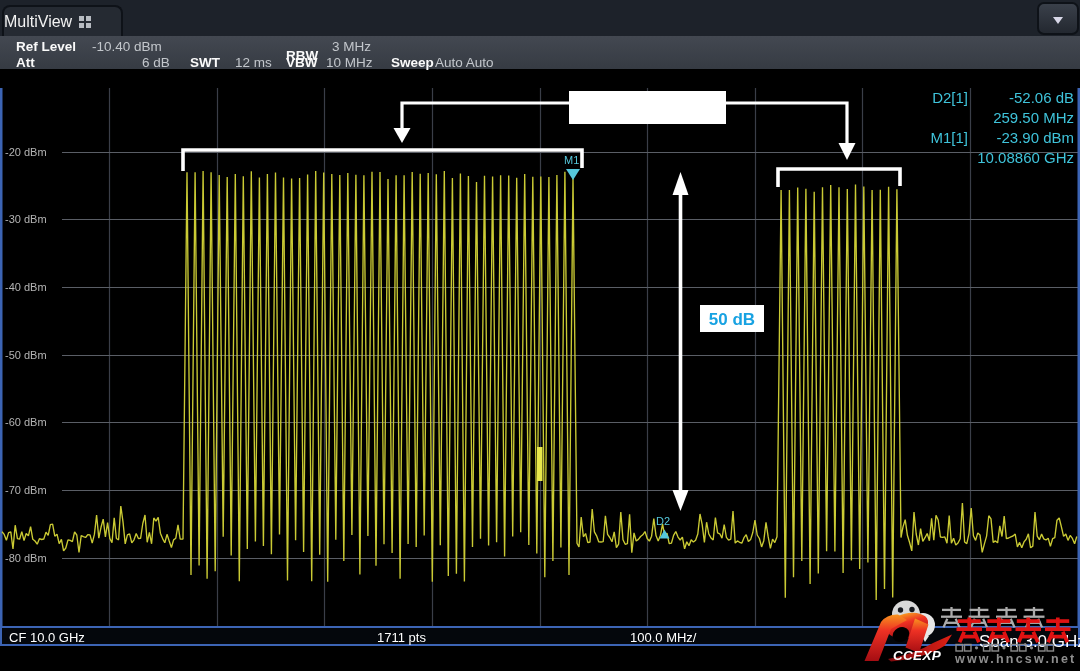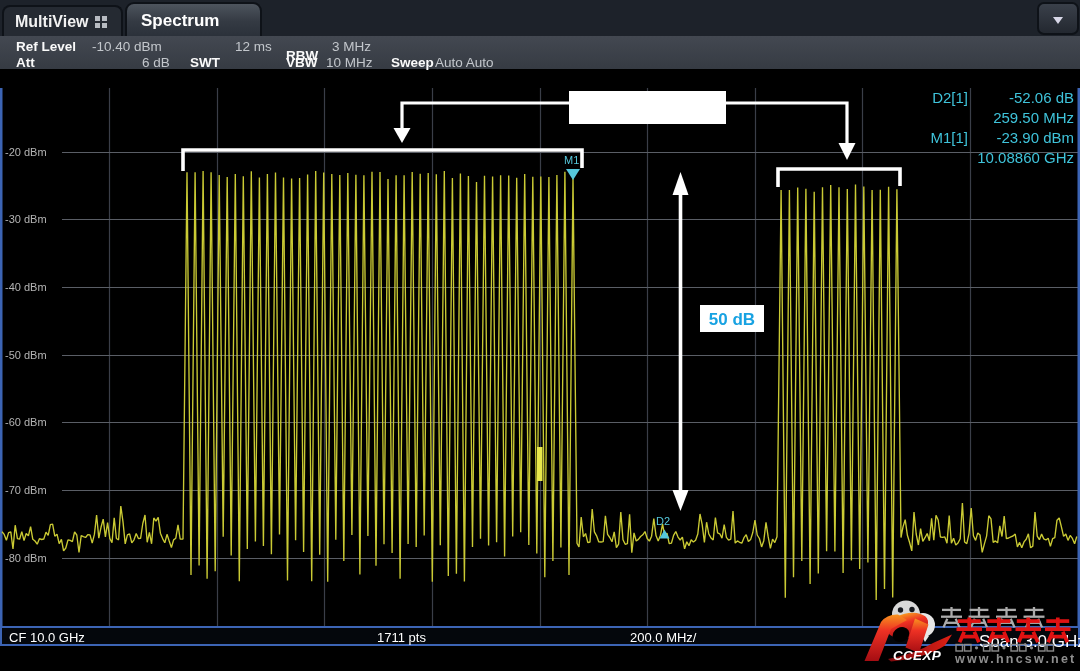--- a/index.html
+++ b/index.html
@@ -3,21 +3,21 @@
 <style>
 * { margin:0; padding:0; box-sizing:border-box; }
 html,body { width:1080px; height:671px; background:#000; overflow:hidden;
   font-family:"Liberation Sans", sans-serif; }
 #scr { position:relative; width:1080px; height:671px; background:#000; }
 .abs { position:absolute; }
 
 #tabbar { left:0; top:0; width:1080px; height:36px; background:#1d222a; }
 #tab1 { left:2px; top:5px; width:121px; height:31px; background:#252a32;
   border:2px solid #0e1218; border-bottom:none; border-radius:8px 8px 0 0;
-  color:#f2f2f2; font-weight:bold; font-size:16px; line-height:29px; padding-left:11px; }
+  color:#f2f2f2; font-weight:normal; font-size:16px; line-height:29px; }
 #tab2 { left:125px; top:2px; width:137px; height:34px;
   background:linear-gradient(#4d545d,#343a43 55%,#2b313a);
   border:2px solid #0e1218; border-bottom:none; border-radius:9px 9px 0 0;
   color:#fff; font-weight:bold; font-size:17px; line-height:33px; padding-left:14px; }
 #ddbtn { left:1037px; top:2px; width:42px; height:33px;
   background:linear-gradient(#3a404a,#232830); border:2px solid #0e1218; border-radius:7px; }
 #ddbtn:after { content:""; position:absolute; left:14px; top:13px;
   border-left:5.5px solid transparent; border-right:5.5px solid transparent; border-top:7.5px solid #d8d8e8; }
 
 #settings { left:0; top:36px; width:1080px; height:33px;
@@ -42,32 +42,31 @@
 <div id="scr">
   <div id="tabbar" class="abs"></div>
   <div id="tab1" class="abs">MultiView <svg width="16" height="14" viewBox="0 0 16 14" style="vertical-align:-2px">
         <g fill="#b8bcc2">
           <rect x="2" y="1" width="5" height="5"></rect>
           <rect x="9" y="1" width="5" height="5"></rect>
           <rect x="2" y="8" width="5" height="5"></rect>
           <rect x="9" y="8" width="5" height="5"></rect>
         </g>
       </svg></div>
-  <div id="tab2" class="abs">Spectrum</div>
   <div id="ddbtn" class="abs"></div>
 
   <div id="settings" class="abs">
     <span style="left:8px;top:3px"><b>Ref Level</b></span>
     <span style="left:84px;top:3px">-10.40 dBm</span>
     <span style="left:278px;top:12px"><b>RBW</b></span>
     <span style="left:324px;top:3px">3 MHz</span>
     <span style="left:8px;top:19px"><b>Att</b></span>
     <span style="left:134px;top:19px">6 dB</span>
     <span style="left:182px;top:19px"><b>SWT</b></span>
-    <span style="left:227px;top:3px">12 ms</span>
+    <span style="left:227px;top:19px">12 ms</span>
     <span style="left:278px;top:19px"><b>VBW</b></span>
     <span style="left:318px;top:19px">10 MHz</span>
     <span style="left:383px;top:19px"><b>Sweep</b></span>
     <span style="left:427px;top:19px">Auto Auto</span>
   </div>
 
 
   <svg class="abs" style="left:0;top:88px" width="1080" height="538" viewBox="0 0 1080 538">
     <rect x="0" y="0" width="1080" height="538" fill="#000"></rect>
     <line x1="109.5" y1="0" x2="109.5" y2="538" stroke="#3a3e48" stroke-width="1.2"></line>
@@ -128,21 +127,21 @@
       <text x="1074" y="35">259.50 MHz</text>
       <text x="968" y="55">M1[1]</text>
       <text x="1074" y="55">-23.90 dBm</text>
       <text x="1074" y="75">10.08860 GHz</text>
     </g>
   </svg>
 
   <div id="footer" class="abs">
     <span style="left:7px">CF 10.0 GHz</span>
     <span style="left:375px">1711 pts</span>
-    <span style="left:628px">200.0 MHz/</span>
+    <span style="left:628px">100.0 MHz/</span>
     <span style="left:977px;top:4px;font-size:17px">Span 3.0 GHz</span>
   </div>
   <div id="below" class="abs"></div>
 
   <svg class="abs" style="left:855px;top:595px" width="225" height="76" viewBox="0 0 225 76">
 <defs>
         <linearGradient id="ag" x1="0" y1="0" x2="0" y2="1">
           <stop offset="0" stop-color="#f7941e"></stop>
           <stop offset="0.35" stop-color="#ee3124"></stop>
           <stop offset="1" stop-color="#a50d12"></stop>

